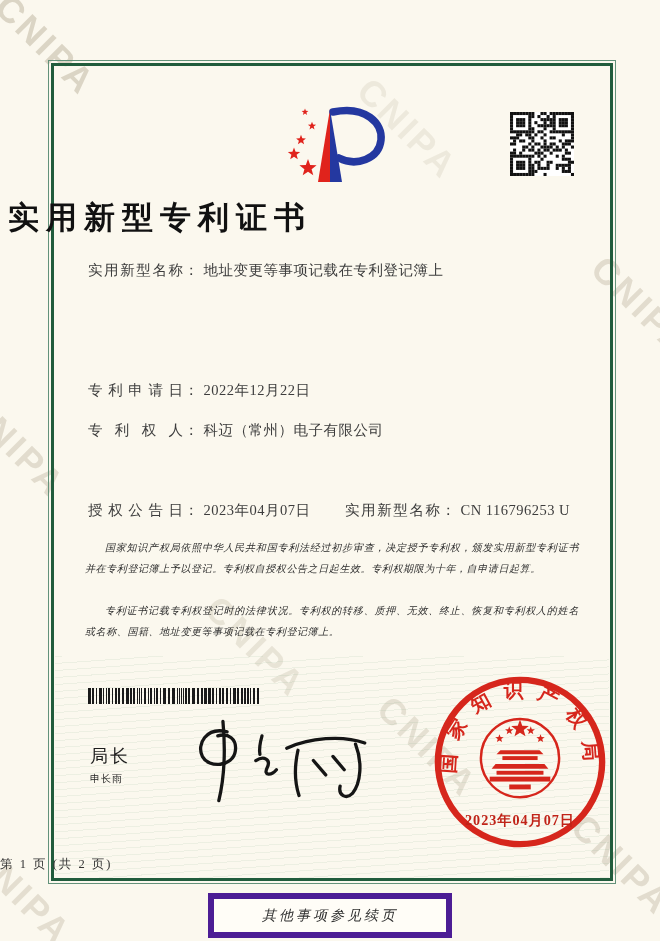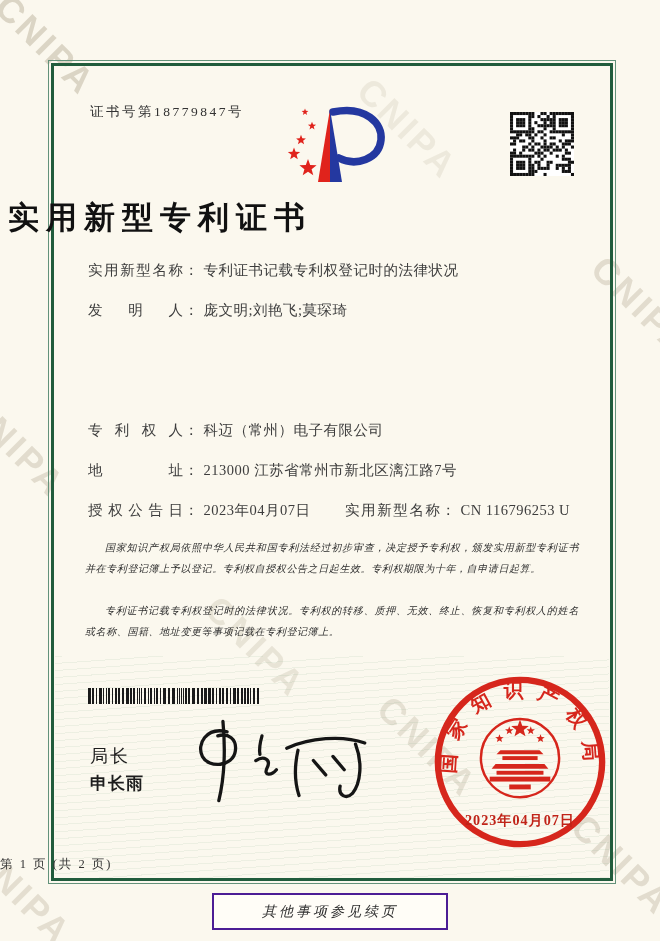--- a/index.html
+++ b/index.html
@@ -54,28 +54,28 @@
   }
   .fcolon{display:inline-block;margin:0 5px 0 1px;}
   .fvalue{letter-spacing:.5px;}
   .pair2{position:absolute;left:257px;top:0;}
   .body-par{
     position:absolute;left:85px;width:494px;font-size:10px;line-height:21px;
     font-style:italic;color:#2f2f2f;text-indent:2em;letter-spacing:.6px;text-align:justify;
   }
   .barcode{position:absolute;left:88px;top:688px;width:172px;height:16px;}
   .sig-title{position:absolute;left:90px;top:744px;font-family:"Liberation Sans","DejaVu Sans",sans-serif;font-size:18px;color:#1d1d1d;letter-spacing:2px;}
-  .sig-name{position:absolute;left:90px;top:772px;font-family:"Liberation Sans","DejaVu Sans",sans-serif;font-size:17px;color:#1d1d1d;letter-spacing:1px;font-weight:bold;}
+  .sig-name{position:absolute;left:90px;top:772px;font-family:"Liberation Sans","DejaVu Sans",sans-serif;font-size:10px;color:#1d1d1d;letter-spacing:1px;}
   .signature-svg{position:absolute;left:188px;top:712px;width:185px;height:95px;}
   .seal{position:absolute;left:432px;top:674px;width:176px;height:176px;}
   .seal text{font-family:"Liberation Serif","DejaVu Serif",serif;}
   .page-info{position:absolute;left:0;top:856px;width:660px;text-align:left;font-size:12.5px;color:#333;letter-spacing:2px;}
   .cont-box{
     position:absolute;left:50%;top:893px;transform:translateX(-50%);
-    background:#fffdf7;padding:7px 48px;border:2px solid #4c1d95;
+    background:#fffdf7;padding:7px 48px;border:6px solid #4c1d95;
   }
   .cont-text{font-size:14px;font-style:italic;color:#2f2f2f;letter-spacing:3px;white-space:nowrap;}
 </style>
 </head>
 <body>
 
 <div class="page">
 
   <span class="wm wm1">CNIPA</span>
   <span class="wm wm2">CNIPA</span>
@@ -85,21 +85,20 @@
   <span class="wm wm6">CNIPA</span>
   <span class="wm wm7">CNIPA</span>
   <span class="wm wm8">CNIPA</span>
 
   <div class="frame-outer">
     <div class="frame-inner"></div>
   </div>
 
   <div class="guilloche"></div>
 
-  <div class="cert-no">证书号第18779847号</div>
 
   <svg class="logo" viewBox="0 0 140 84">
     <g id="logo-stars" fill="#e0231c">
         <polygon points="38.0,57.0 40.2,62.9 46.6,63.2 41.6,67.2 43.3,73.3 38.0,69.8 32.7,73.3 34.4,67.2 29.4,63.2 35.8,62.9"></polygon>
         <polygon points="24.0,45.5 25.6,49.8 30.2,50.0 26.6,52.8 27.8,57.3 24.0,54.7 20.2,57.3 21.4,52.8 17.8,50.0 22.4,49.8"></polygon>
         <polygon points="31.0,32.8 32.3,36.2 35.9,36.4 33.1,38.7 34.1,42.2 31.0,40.2 27.9,42.2 28.9,38.7 26.1,36.4 29.7,36.2"></polygon>
         <polygon points="42.0,19.7 43.1,22.5 46.1,22.7 43.7,24.6 44.5,27.5 42.0,25.8 39.5,27.5 40.3,24.6 37.9,22.7 40.9,22.5"></polygon>
         <polygon points="35.0,6.4 35.9,8.8 38.4,8.9 36.4,10.5 37.1,12.9 35.0,11.5 32.9,12.9 33.6,10.5 31.6,8.9 34.1,8.8"></polygon>
       </g>
     <polygon points="48,80 60,7 60,80" fill="#e0231c"></polygon>
@@ -336,30 +335,27 @@
       <rect x="5" y="20" width="1" height="1" fill="#111"></rect>
       <rect x="6" y="20" width="1" height="1" fill="#111"></rect>
       <rect x="7" y="20" width="1" height="1" fill="#111"></rect>
       <rect x="11" y="20" width="1" height="1" fill="#111"></rect>
       <rect x="20" y="20" width="1" height="1" fill="#111"></rect>
     </svg>
 
   <div class="title">实用新型专利证书</div>
 
   <div class="field-row" style="top:261px">
-    <span class="flabel">实用新型名称</span><span class="fcolon">：</span><span class="fvalue">专利证书记载专利权登记时的法律状况</span>
-  </div>
-  <div class="field-row" style="top:301px">
-    <span class="flabel">发明人</span><span class="fcolon">：</span><span class="fvalue">庞文明;刘艳飞;莫琛琦</span>
+    <span class="flabel">实用新型名称</span><span class="fcolon">：</span><span class="fvalue">地址变更等事项记载在专利登记簿上</span>
+  </div>
+  <div class="field-row" style="top:381px">
+    <span class="flabel">专利申请日</span><span class="fcolon">：</span><span class="fvalue">2022年12月22日</span>
   </div>
   <div class="field-row" style="top:421px">
     <span class="flabel">专利权人</span><span class="fcolon">：</span><span class="fvalue">科迈（常州）电子有限公司</span>
-  </div>
-  <div class="field-row" style="top:461px">
-    <span class="flabel">地址</span><span class="fcolon">：</span><span class="fvalue">213000 江苏省常州市新北区漓江路7号</span>
   </div>
   <div class="field-row" style="top:501px">
     <span class="flabel">授权公告日</span><span class="fcolon">：</span><span class="fvalue">2023年04月07日</span>
     <span class="pair2">
       <span class="flabel">实用新型名称</span><span class="fcolon">：</span><span class="fvalue">CN 116796253 U</span>
     </span>
   </div>
 
   <div class="body-par" style="top:537px">国家知识产权局依照中华人民共和国专利法经过初步审查，决定授予专利权，颁发实用新型专利证书并在专利登记簿上予以登记。专利权自授权公告之日起生效。专利权期限为十年，自申请日起算。</div>
   <div class="body-par" style="top:600px">专利证书记载专利权登记时的法律状况。专利权的转移、质押、无效、终止、恢复和专利权人的姓名或名称、国籍、地址变更等事项记载在专利登记簿上。</div>

